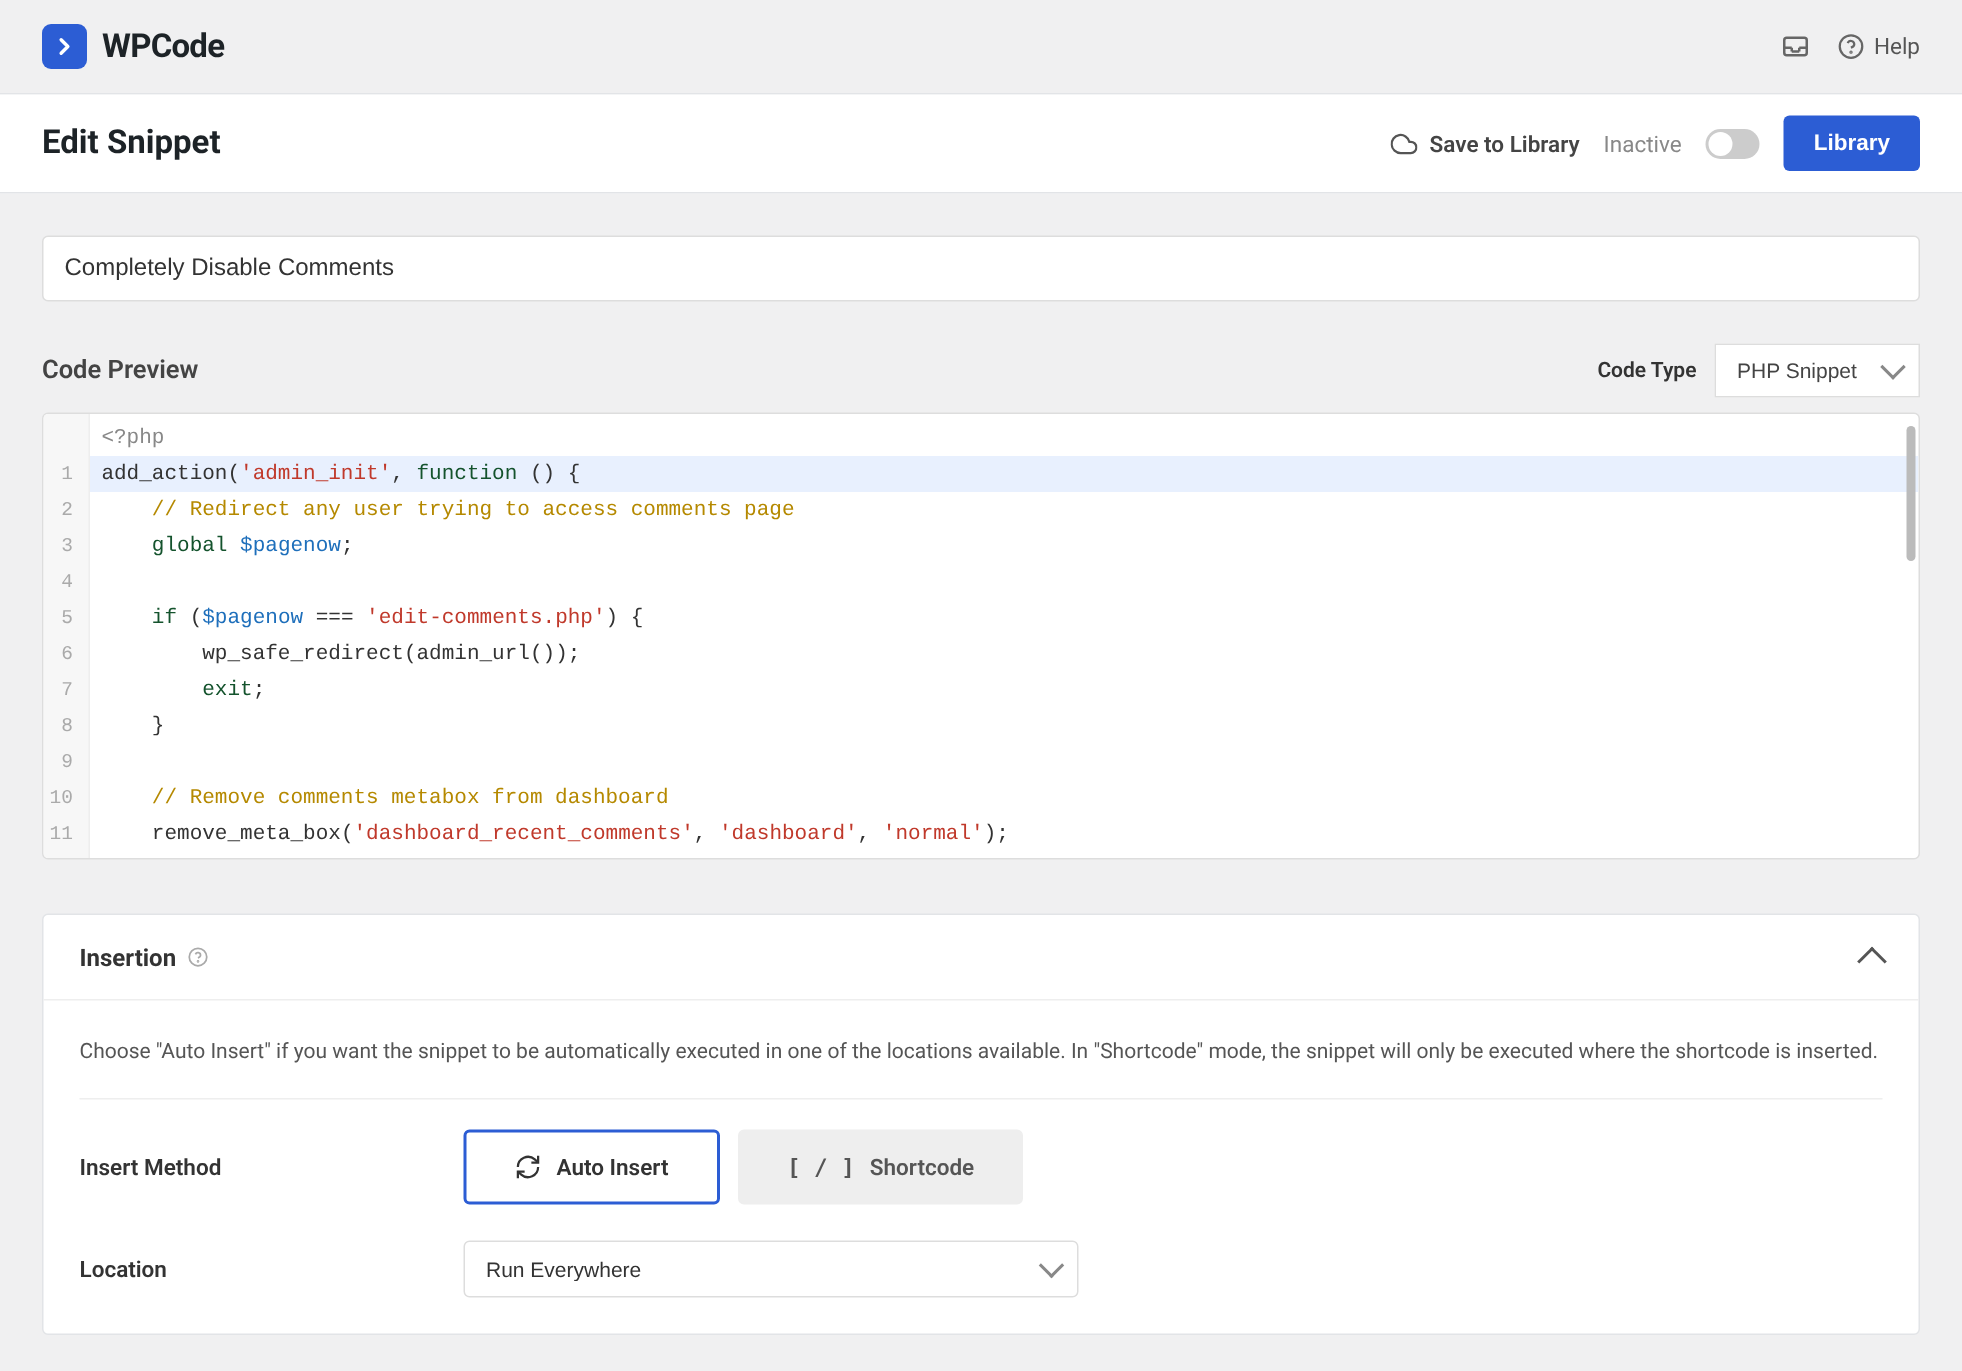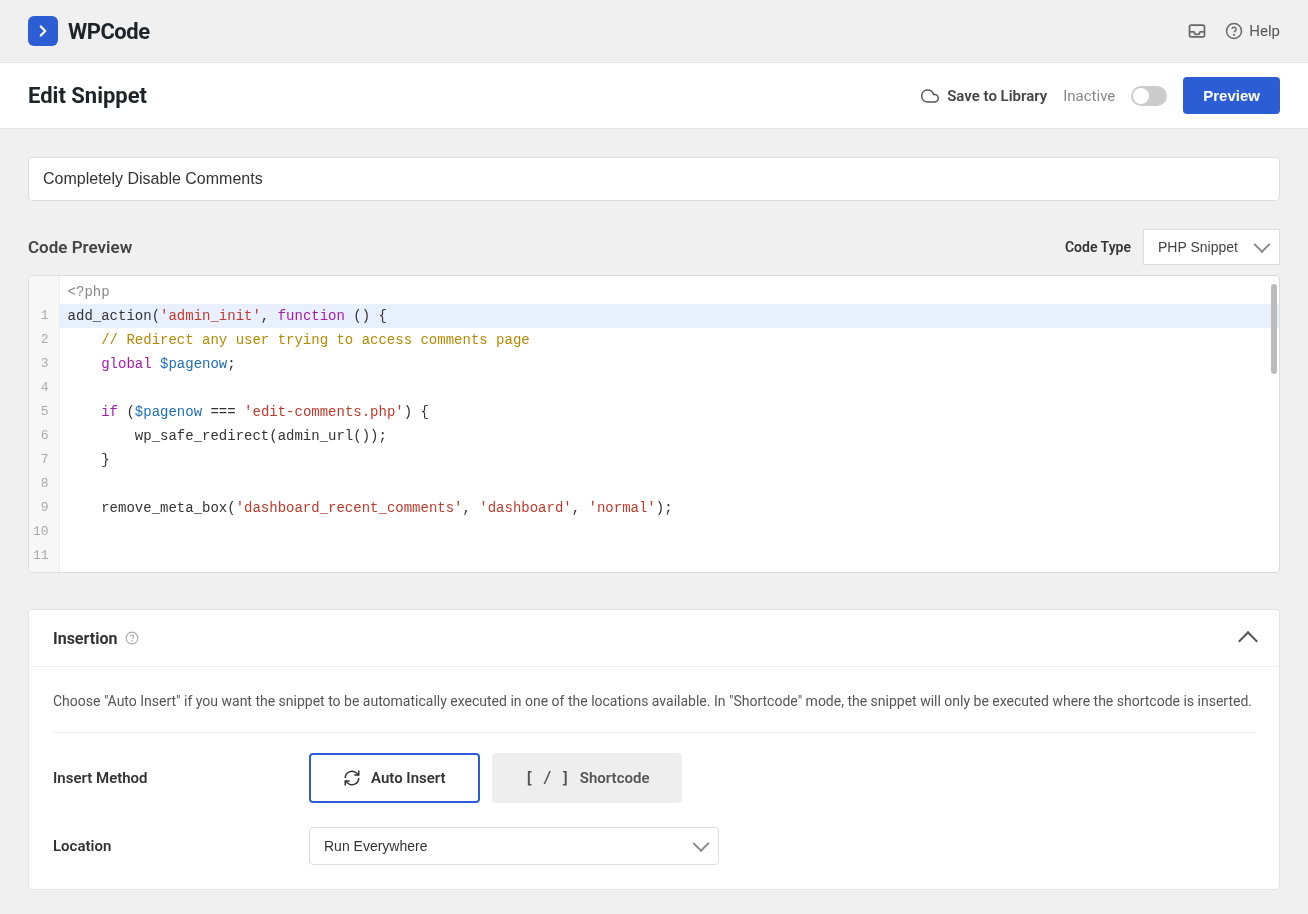--- a/index.html
+++ b/index.html
@@ -44,21 +44,21 @@
 .codearea { flex: 1; padding: 4px 0; overflow: auto; }
 .codeline { line-height: 24px; height: 24px; padding: 0 8px; white-space: pre; }
 .hl-line { background: #e8f0fe; }
 .gutter .gutter-blank { color: transparent; }
 .editor-scrollbar { position: absolute; right: 2px; top: 8px; width: 6px; height: 90px; background: #bbb; border-radius: 3px; }
 
 
 .tok-tag { color: #888; }
 .tok-fn { color: #333; }
 .tok-str { color: #c0392b; }
-.tok-kw { color: #a21caf; }
+.tok-kw { color: #14532d; }
 .tok-cmt { color: #b58900; }
 .tok-var { color: #1e6fbb; }
 .tok-punct { color: #333; }
 
 
 .panel { background: #fff; border: 1px solid #e2e4e7; border-radius: 4px; margin-top: 36px; }
 .panel-header { display: flex; align-items: center; justify-content: space-between; padding: 18px 24px; border-bottom: 1px solid #eee; }
 .panel-title { font-size: 16px; font-weight: 700; color: #333; display: flex; align-items: center; gap: 8px; }
 .panel-body { padding: 24px; }
 .panel-desc { color: #555; font-size: 14px; line-height: 1.5; margin-bottom: 20px; padding-bottom: 20px; border-bottom: 1px solid #eee; }
@@ -117,21 +117,21 @@
     <span class="save-lib">
       <svg width="18" height="18" viewBox="0 0 24 24" fill="none" stroke="#555" stroke-width="2">
           <path d="M18 10h-1.26A8 8 0 109 20h9a5 5 0 000-10z"></path>
         </svg>
       <span>Save to Library</span>
     </span>
     <span class="status-label">Inactive</span>
     <div class="toggle">
       <div class="toggle-knob"></div>
     </div>
-    <button class="btn-primary">Preview</button>
+    <button class="btn-primary">Library</button>
   </div>
 </div>
 
 <div class="content">
 
   <input class="title-input" type="text" value="Completely Disable Comments" style="">
 
   <div class="preview-header">
     <div class="preview-title">Code Preview</div>
     <div class="codetype-wrap">
@@ -161,22 +161,24 @@
           <div>11</div>
         </div>
       <div class="codearea" id="codearea">
           <div class="codeline"><span class="tok-tag">&lt;?php</span></div>
           <div class="codeline hl-line"><span class="tok-fn">add_action</span><span class="tok-punct">(</span><span class="tok-str">'admin_init'</span><span class="tok-punct">, </span><span class="tok-kw">function</span><span class="tok-punct"> () {</span></div>
           <div class="codeline"><span class="tok-punct">    </span><span class="tok-cmt">// Redirect any user trying to access comments page</span></div>
           <div class="codeline"><span class="tok-punct">    </span><span class="tok-kw">global</span><span class="tok-punct"> </span><span class="tok-var">$pagenow</span><span class="tok-punct">;</span></div>
           <div class="codeline"></div>
           <div class="codeline"><span class="tok-punct">    </span><span class="tok-kw">if</span><span class="tok-punct"> (</span><span class="tok-var">$pagenow</span><span class="tok-punct"> === </span><span class="tok-str">'edit-comments.php'</span><span class="tok-punct">) {</span></div>
           <div class="codeline"><span class="tok-punct">        </span><span class="tok-fn">wp_safe_redirect</span><span class="tok-punct">(</span><span class="tok-fn">admin_url</span><span class="tok-punct">());</span></div>
+          <div class="codeline"><span class="tok-punct">        </span><span class="tok-kw">exit</span><span class="tok-punct">;</span></div>
           <div class="codeline"><span class="tok-punct">    }</span></div>
           <div class="codeline"></div>
+          <div class="codeline"><span class="tok-punct">    </span><span class="tok-cmt">// Remove comments metabox from dashboard</span></div>
           <div class="codeline"><span class="tok-punct">    </span><span class="tok-fn">remove_meta_box</span><span class="tok-punct">(</span><span class="tok-str">'dashboard_recent_comments'</span><span class="tok-punct">, </span><span class="tok-str">'dashboard'</span><span class="tok-punct">, </span><span class="tok-str">'normal'</span><span class="tok-punct">);</span></div>
         </div>
     </div>
     <div class="editor-scrollbar"></div>
   </div>
 
   
   <div class="panel">
     <div class="panel-header">
       <div class="panel-title">

